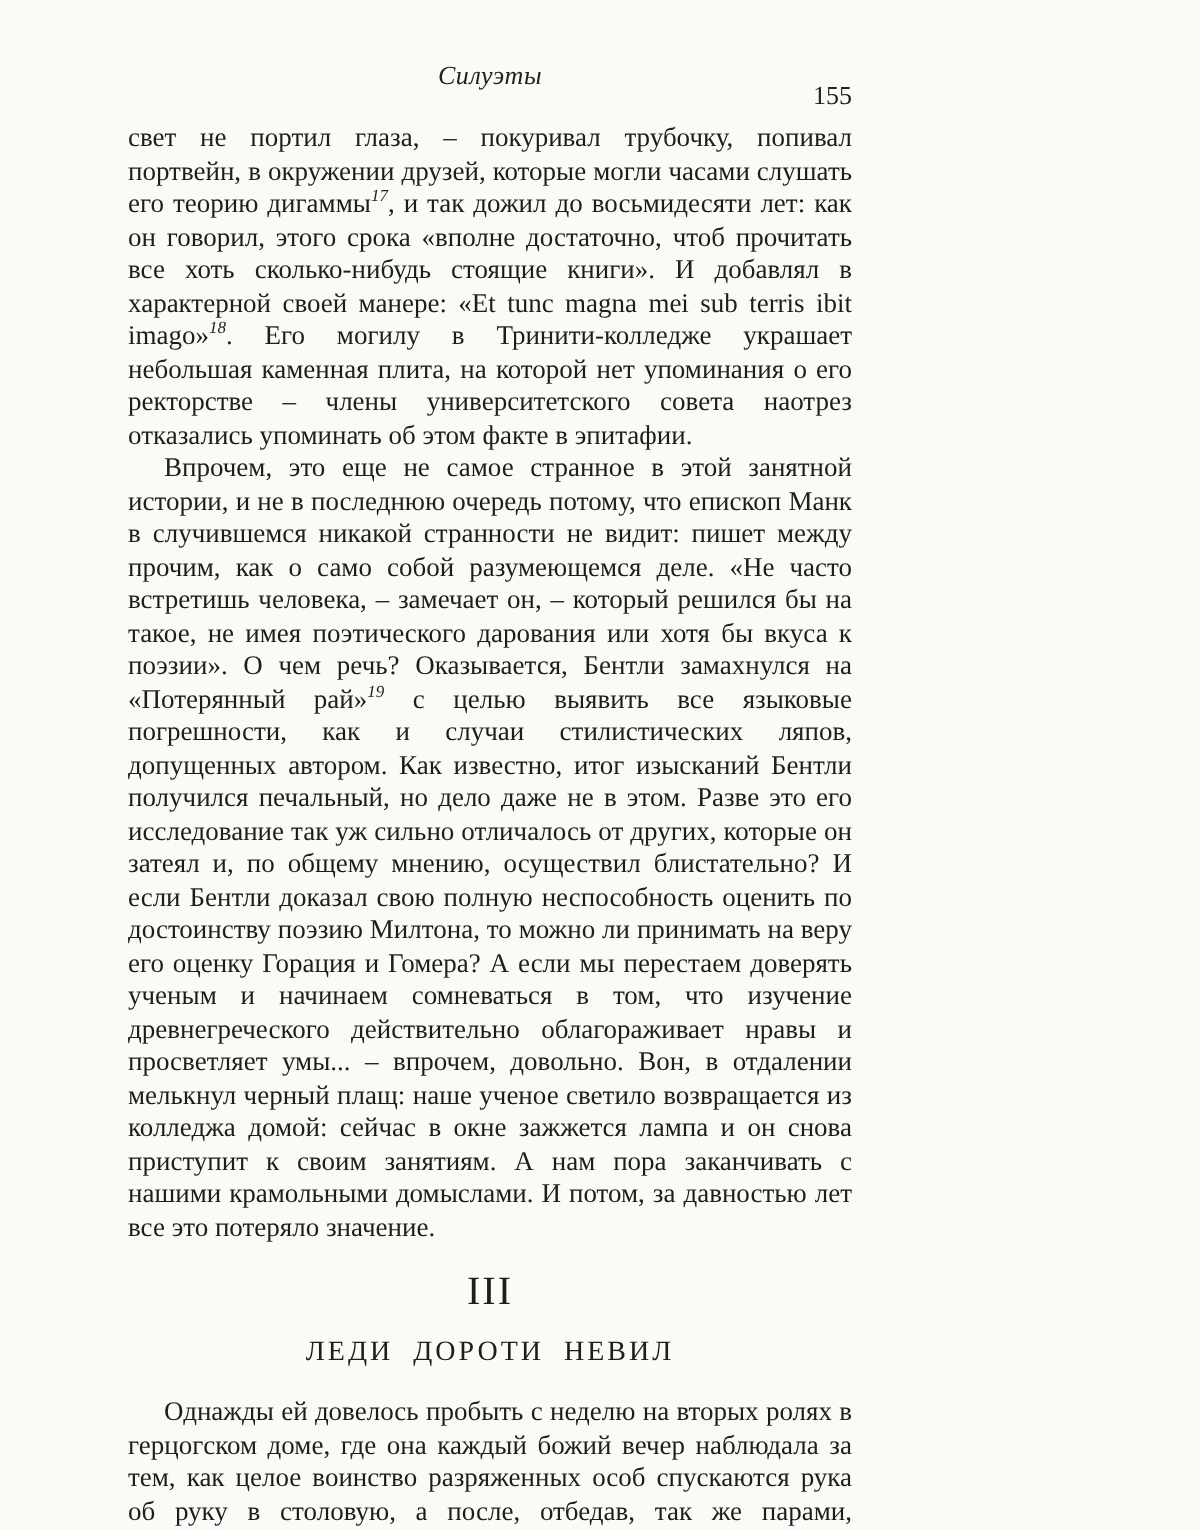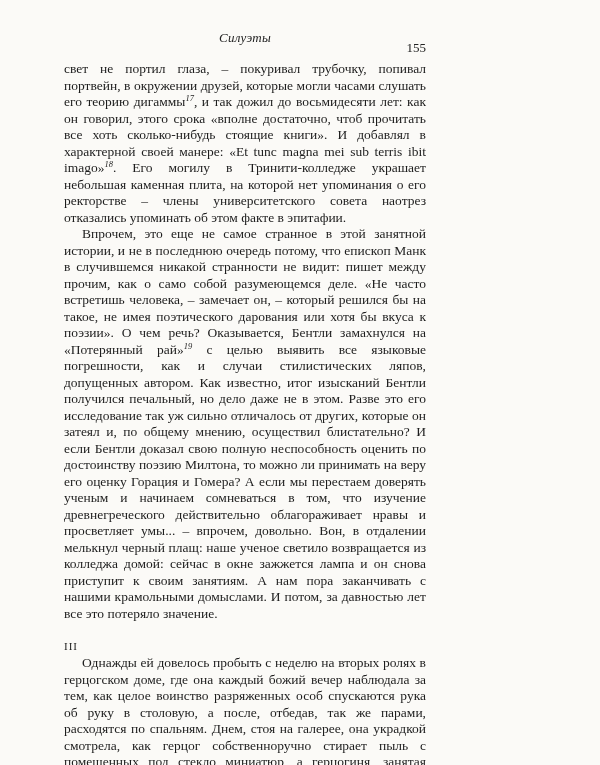--- a/index.html
+++ b/index.html
@@ -44,22 +44,23 @@
   .para { margin: 0; text-indent: 18px; }
   .para.continuation { text-indent: 0; }
   sup.fn {
     font-size: 8.5px;
     line-height: 0;
     vertical-align: super;
     letter-spacing: 0;
     font-style: italic;
   }
   .section-number {
+    text-align: center;
     font-weight: normal;
-    font-size: 11px;
+    font-size: 20px;
     line-height: 17px;
     letter-spacing: 1px;
     margin: 16px 0 0 0;
     text-indent: 0;
   }
   .section-title {
     text-align: center;
     font-weight: normal;
     font-size: 14px;
     line-height: 17px;
@@ -80,18 +81,19 @@
   </div>
 
   <div class="text-body">
 
     <p class="para continuation"><span>свет не портил глаза, – покуривал трубочку, попивал портвейн, в окружении друзей, которые могли часами слушать его теорию дигаммы</span><sup class="fn">17</sup><span>, и так дожил до восьмидесяти лет: как он говорил, этого срока «вполне достаточно, чтоб прочитать все хоть сколько-нибудь стоящие книги». И добавлял в характерной своей манере: «Et tunc magna mei sub terris ibit imago»</span><sup class="fn">18</sup><span>. Его могилу в Тринити-колледже украшает небольшая каменная плита, на которой нет упоминания о его ректорстве – члены университетского совета наотрез отказались упоминать об этом факте в эпитафии.</span></p>
 
     <p class="para"><span>Впрочем, это еще не самое странное в этой занятной истории, и не в последнюю очередь потому, что епископ Манк в случившемся никакой странности не видит: пишет между прочим, как о само собой разумеющемся деле. «Не часто встретишь человека, – замечает он, – который решился бы на такое, не имея поэтического дарования или хотя бы вкуса к поэзии». О чем речь? Оказывается, Бентли замахнулся на «Потерянный рай»</span><sup class="fn">19</sup><span> с целью выявить все языковые погрешности, как и случаи стилистических ляпов, допущенных автором. Как известно, итог изысканий Бентли получился печальный, но дело даже не в этом. Разве это его исследование так уж сильно отличалось от других, которые он затеял и, по общему мнению, осуществил блистательно? И если Бентли доказал свою полную неспособность оценить по достоинству поэзию Милтона, то можно ли принимать на веру его оценку Горация и Гомера? А если мы перестаем доверять ученым и начинаем сомневаться в том, что изучение древнегреческого действительно облагораживает нравы и просветляет умы... – впрочем, довольно. Вон, в отдалении мелькнул черный плащ: наше ученое светило возвращается из колледжа домой: сейчас в окне зажжется лампа и он снова приступит к своим занятиям. А нам пора заканчивать с нашими крамольными домыслами. И потом, за давностью лет все это потеряло значение.</span></p>
 
     <h2 class="section-number">III</h2>
 
+    <h3 class="section-title">ЛЕДИ ДОРОТИ НЕВИЛ</h3>
 
     <p class="para"><span>Однажды ей довелось пробыть с неделю на вторых ролях в герцогском доме, где она каждый божий вечер наблюдала за тем, как целое воинство разряженных особ спускаются рука об руку в столовую, а после, отбедав, так же парами, расходятся по спальням. Днем, стоя на галерее, она украдкой смотрела, как герцог собственноручно стирает пыль с помещенных под стекло миниатюр, а герцогиня, занятая рукоделием, то и дело роняет пяльцы, словно недоумевая, – кому нужно это вышивание крестом? Из окна своей комнаты на верхнем этаже ей хорошо были видны разбегавшиеся во все стороны, покуда хватит глаз, песчаные дорожки, среди островков зелени: они терялись на опушках искусственного леса, под сенью которого можно отдохнуть, не боясь дикого зверя или встречи с незнакомцами. Она провожала</span></p>
 
   </div>
 
 </div>
 
 </body></html>

